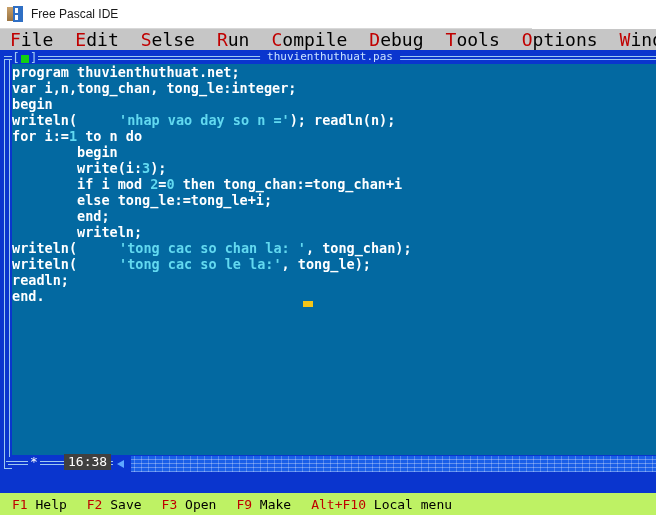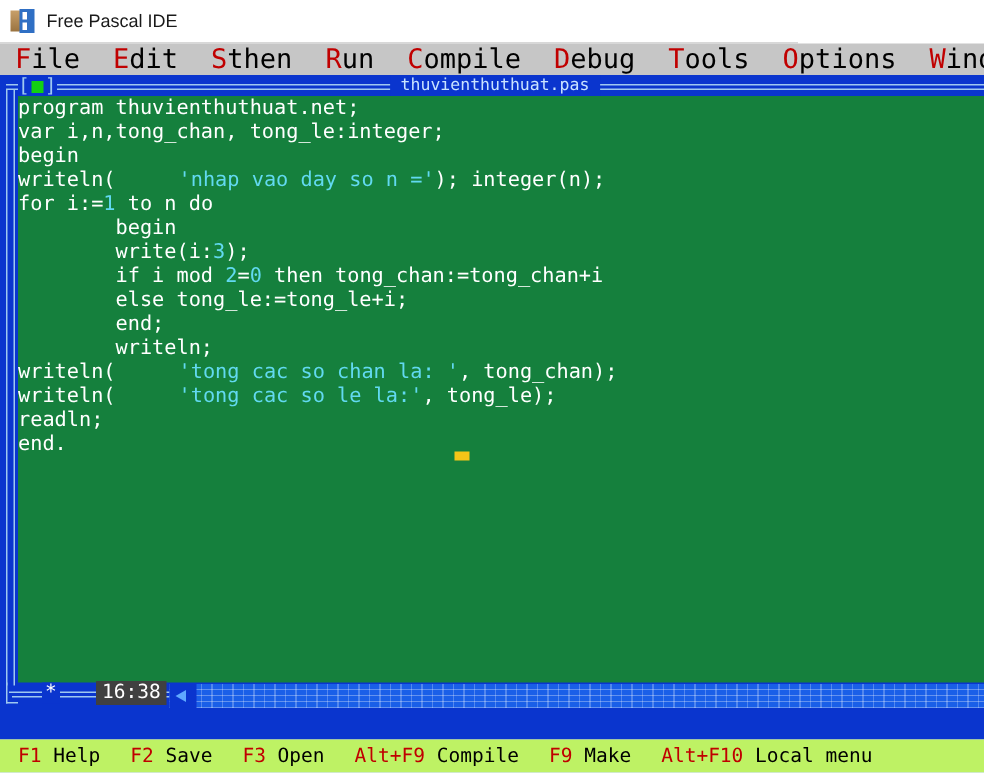--- a/index.html
+++ b/index.html
@@ -230,21 +230,22 @@
     border-bottom: 4px solid transparent;
     border-right: 7px solid #5fa8ff;
   }
 
   
   .code-area {
     position: absolute;
     left: 12px; top: 14px;
     right: 0px; bottom: 38px;
     overflow: hidden;
-    background: #15803d;
+    background: #0369a1;
+    font-weight: bold;
   }
   .code-line {
     height: 16px;
     line-height: 16px;
     font-family: "DejaVu Sans Mono", monospace;
     font-size: 13.5px;
     color: #ffffff;
     white-space: pre;
     letter-spacing: 0px;
   }
@@ -291,21 +292,21 @@
         <span class="fpc-b"></span>
         <span class="fpc-c"></span>
         <span class="fpc-d"></span>
     </span>
     <span class="win-title-text">Free Pascal IDE</span>
   </div>
 
   <div class="menubar" id="menubar">
       <div class="menu-item"><span class="hk">F</span><span>ile</span></div>
       <div class="menu-item"><span class="hk">E</span><span>dit</span></div>
-      <div class="menu-item"><span class="hk">S</span><span>then</span></div>
+      <div class="menu-item"><span class="hk">S</span><span>else</span></div>
       <div class="menu-item"><span class="hk">R</span><span>un</span></div>
       <div class="menu-item"><span class="hk">C</span><span>ompile</span></div>
       <div class="menu-item"><span class="hk">D</span><span>ebug</span></div>
       <div class="menu-item"><span class="hk">T</span><span>ools</span></div>
       <div class="menu-item"><span class="hk">O</span><span>ptions</span></div>
       <div class="menu-item"><span class="hk">W</span><span>indow</span></div>
       <div class="menu-item"><span class="hk">H</span><span>elp</span></div>
     </div>
 
   <div class="desktop">
@@ -318,21 +319,21 @@
         <div class="close-box">[<span class="close-sq"></span>]</div>
         <div class="win-title-center">thuvienthuthuat.pas</div>
       </div>
 
       <div class="frame-left"></div>
 
       <div class="code-area" id="codeArea">
           <div class="code-line"><span>program thuvienthuthuat.net;</span></div>
           <div class="code-line"><span>var i,n,tong_chan, tong_le:integer;</span></div>
           <div class="code-line"><span>begin</span></div>
-          <div class="code-line"><span>writeln(</span><span class="tok-str">'nhap vao day so n ='</span><span>); integer(n);</span></div>
+          <div class="code-line"><span>writeln(</span><span class="tok-str">'nhap vao day so n ='</span><span>); readln(n);</span></div>
           <div class="code-line"><span>for i:=</span><span class="tok-num">1</span><span> to n do</span></div>
           <div class="code-line"><span>        begin</span></div>
           <div class="code-line"><span>        write(i:</span><span class="tok-num">3</span><span>);</span></div>
           <div class="code-line"><span>        if i mod </span><span class="tok-num">2</span><span>=</span><span class="tok-num">0</span><span> then tong_chan:=tong_chan+i</span></div>
           <div class="code-line"><span>        else tong_le:=tong_le+i;</span></div>
           <div class="code-line"><span>        end;</span></div>
           <div class="code-line"><span>        writeln;</span></div>
           <div class="code-line"><span>writeln(</span><span class="tok-str">'tong cac so chan la: '</span><span>, tong_chan);</span></div>
           <div class="code-line"><span>writeln(</span><span class="tok-str">'tong cac so le la:'</span><span>, tong_le);</span></div>
           <div class="code-line"><span>readln;</span></div>
@@ -352,18 +353,17 @@
         <div class="hscroll-arrow"></div>
       </div>
 
     </div>
   </div>
 
   <div class="statusbar" id="statusbar">
       <div class="status-item"><span class="key">F1</span><span> Help</span></div>
       <div class="status-item"><span class="key">F2</span><span> Save</span></div>
       <div class="status-item"><span class="key">F3</span><span> Open</span></div>
-      <div class="status-item"><span class="key">Alt+F9</span><span> Compile</span></div>
       <div class="status-item"><span class="key">F9</span><span> Make</span></div>
       <div class="status-item"><span class="key">Alt+F10</span><span> Local menu</span></div>
     </div>
 
 </div>
 
 </body></html>

